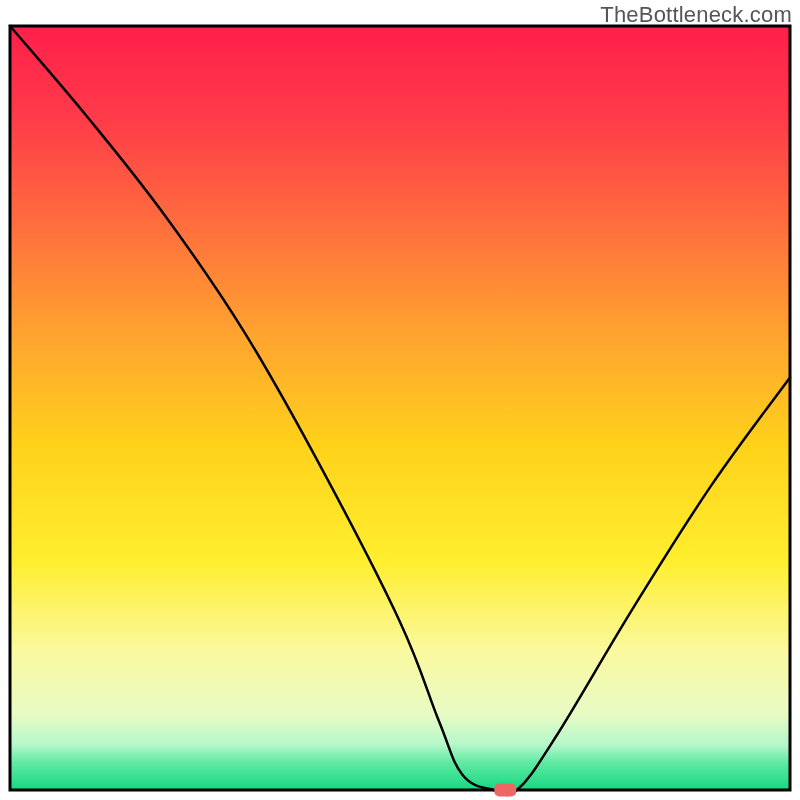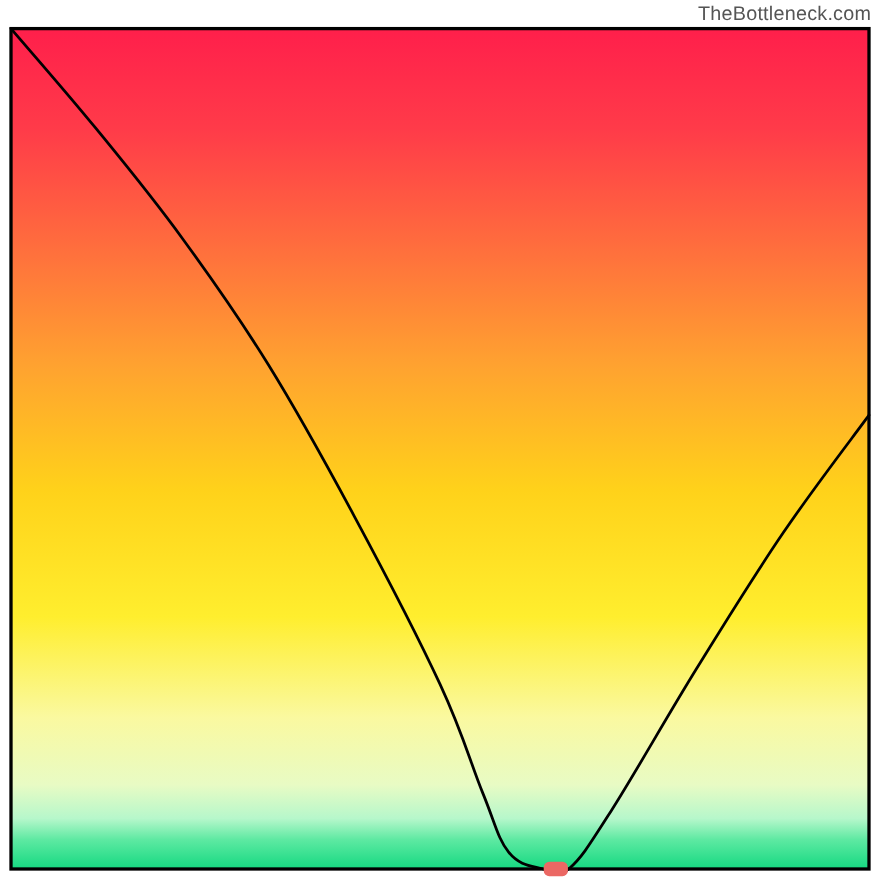--- a/index.html
+++ b/index.html
@@ -13,21 +13,21 @@
   .chart-container {
     position: relative;
     width: 800px;
     height: 800px;
   }
   .watermark {
     position: absolute;
     top: 2px;
     right: 8px;
     color: #555555;
-    font-size: 18px;
+    font-size: 22px;
     font-weight: 500;
     letter-spacing: 0.2px;
     user-select: none;
   }
   svg {
     display: block;
   }
 </style>
 </head>
 <body>

